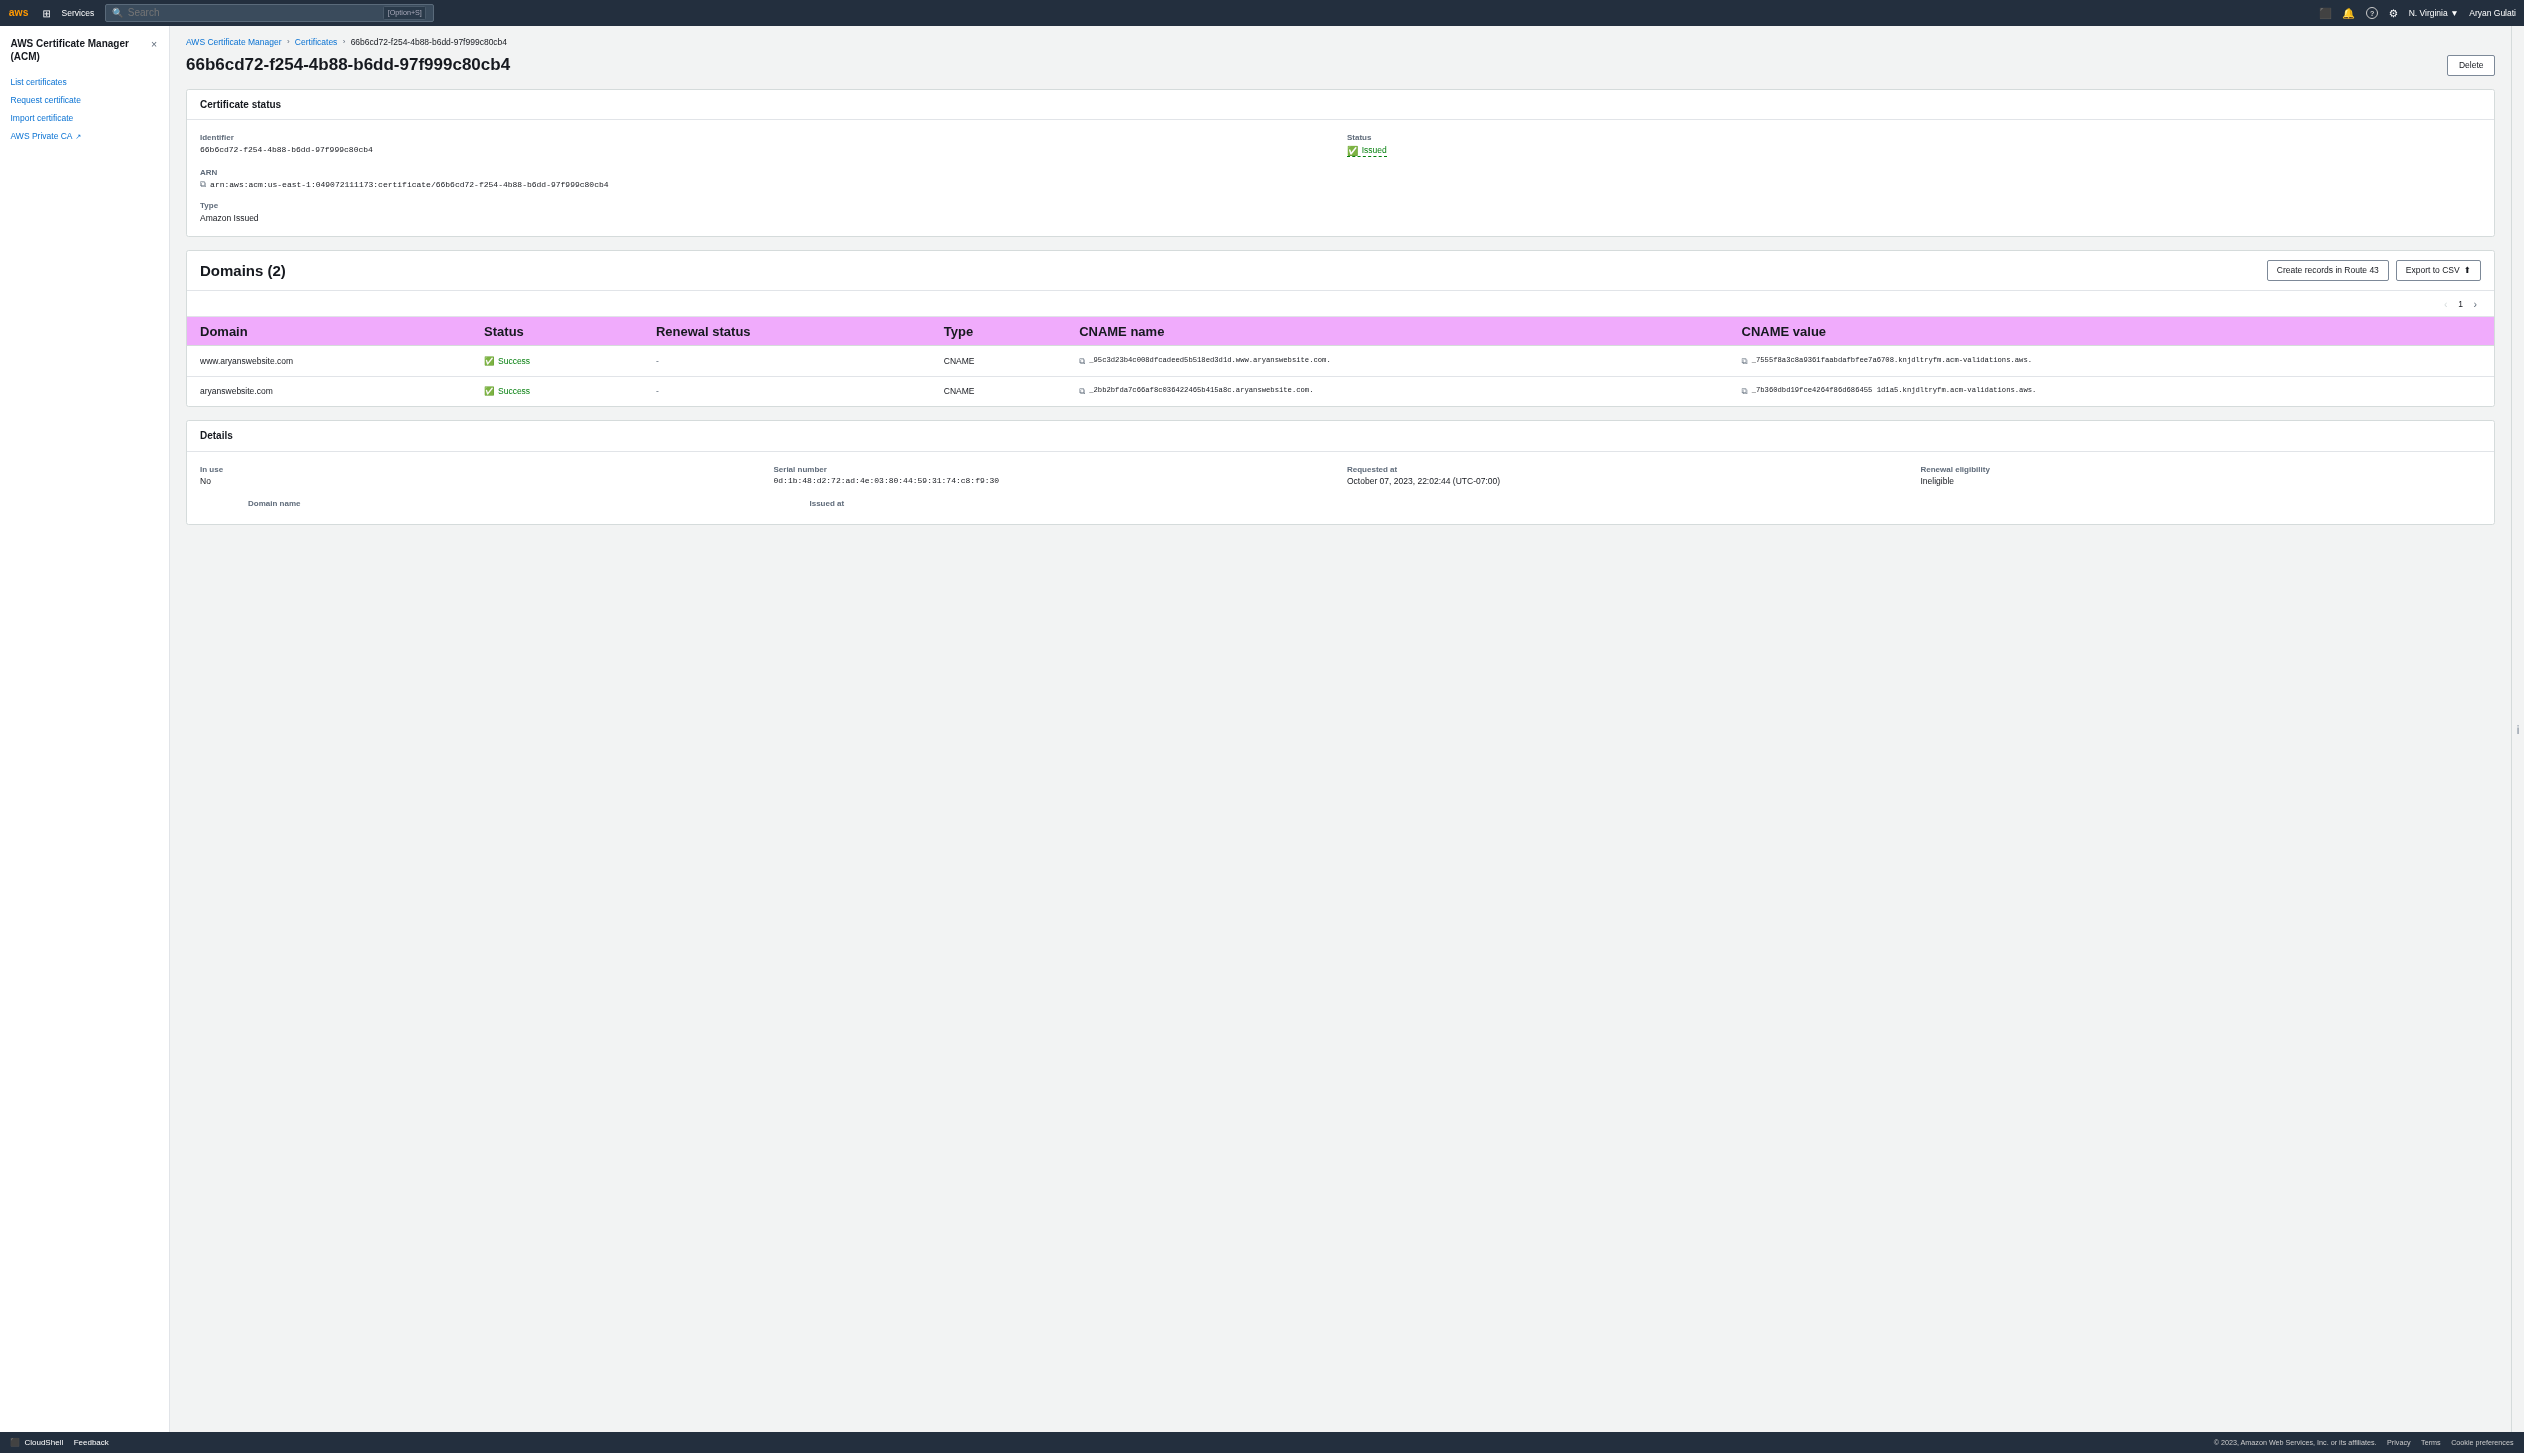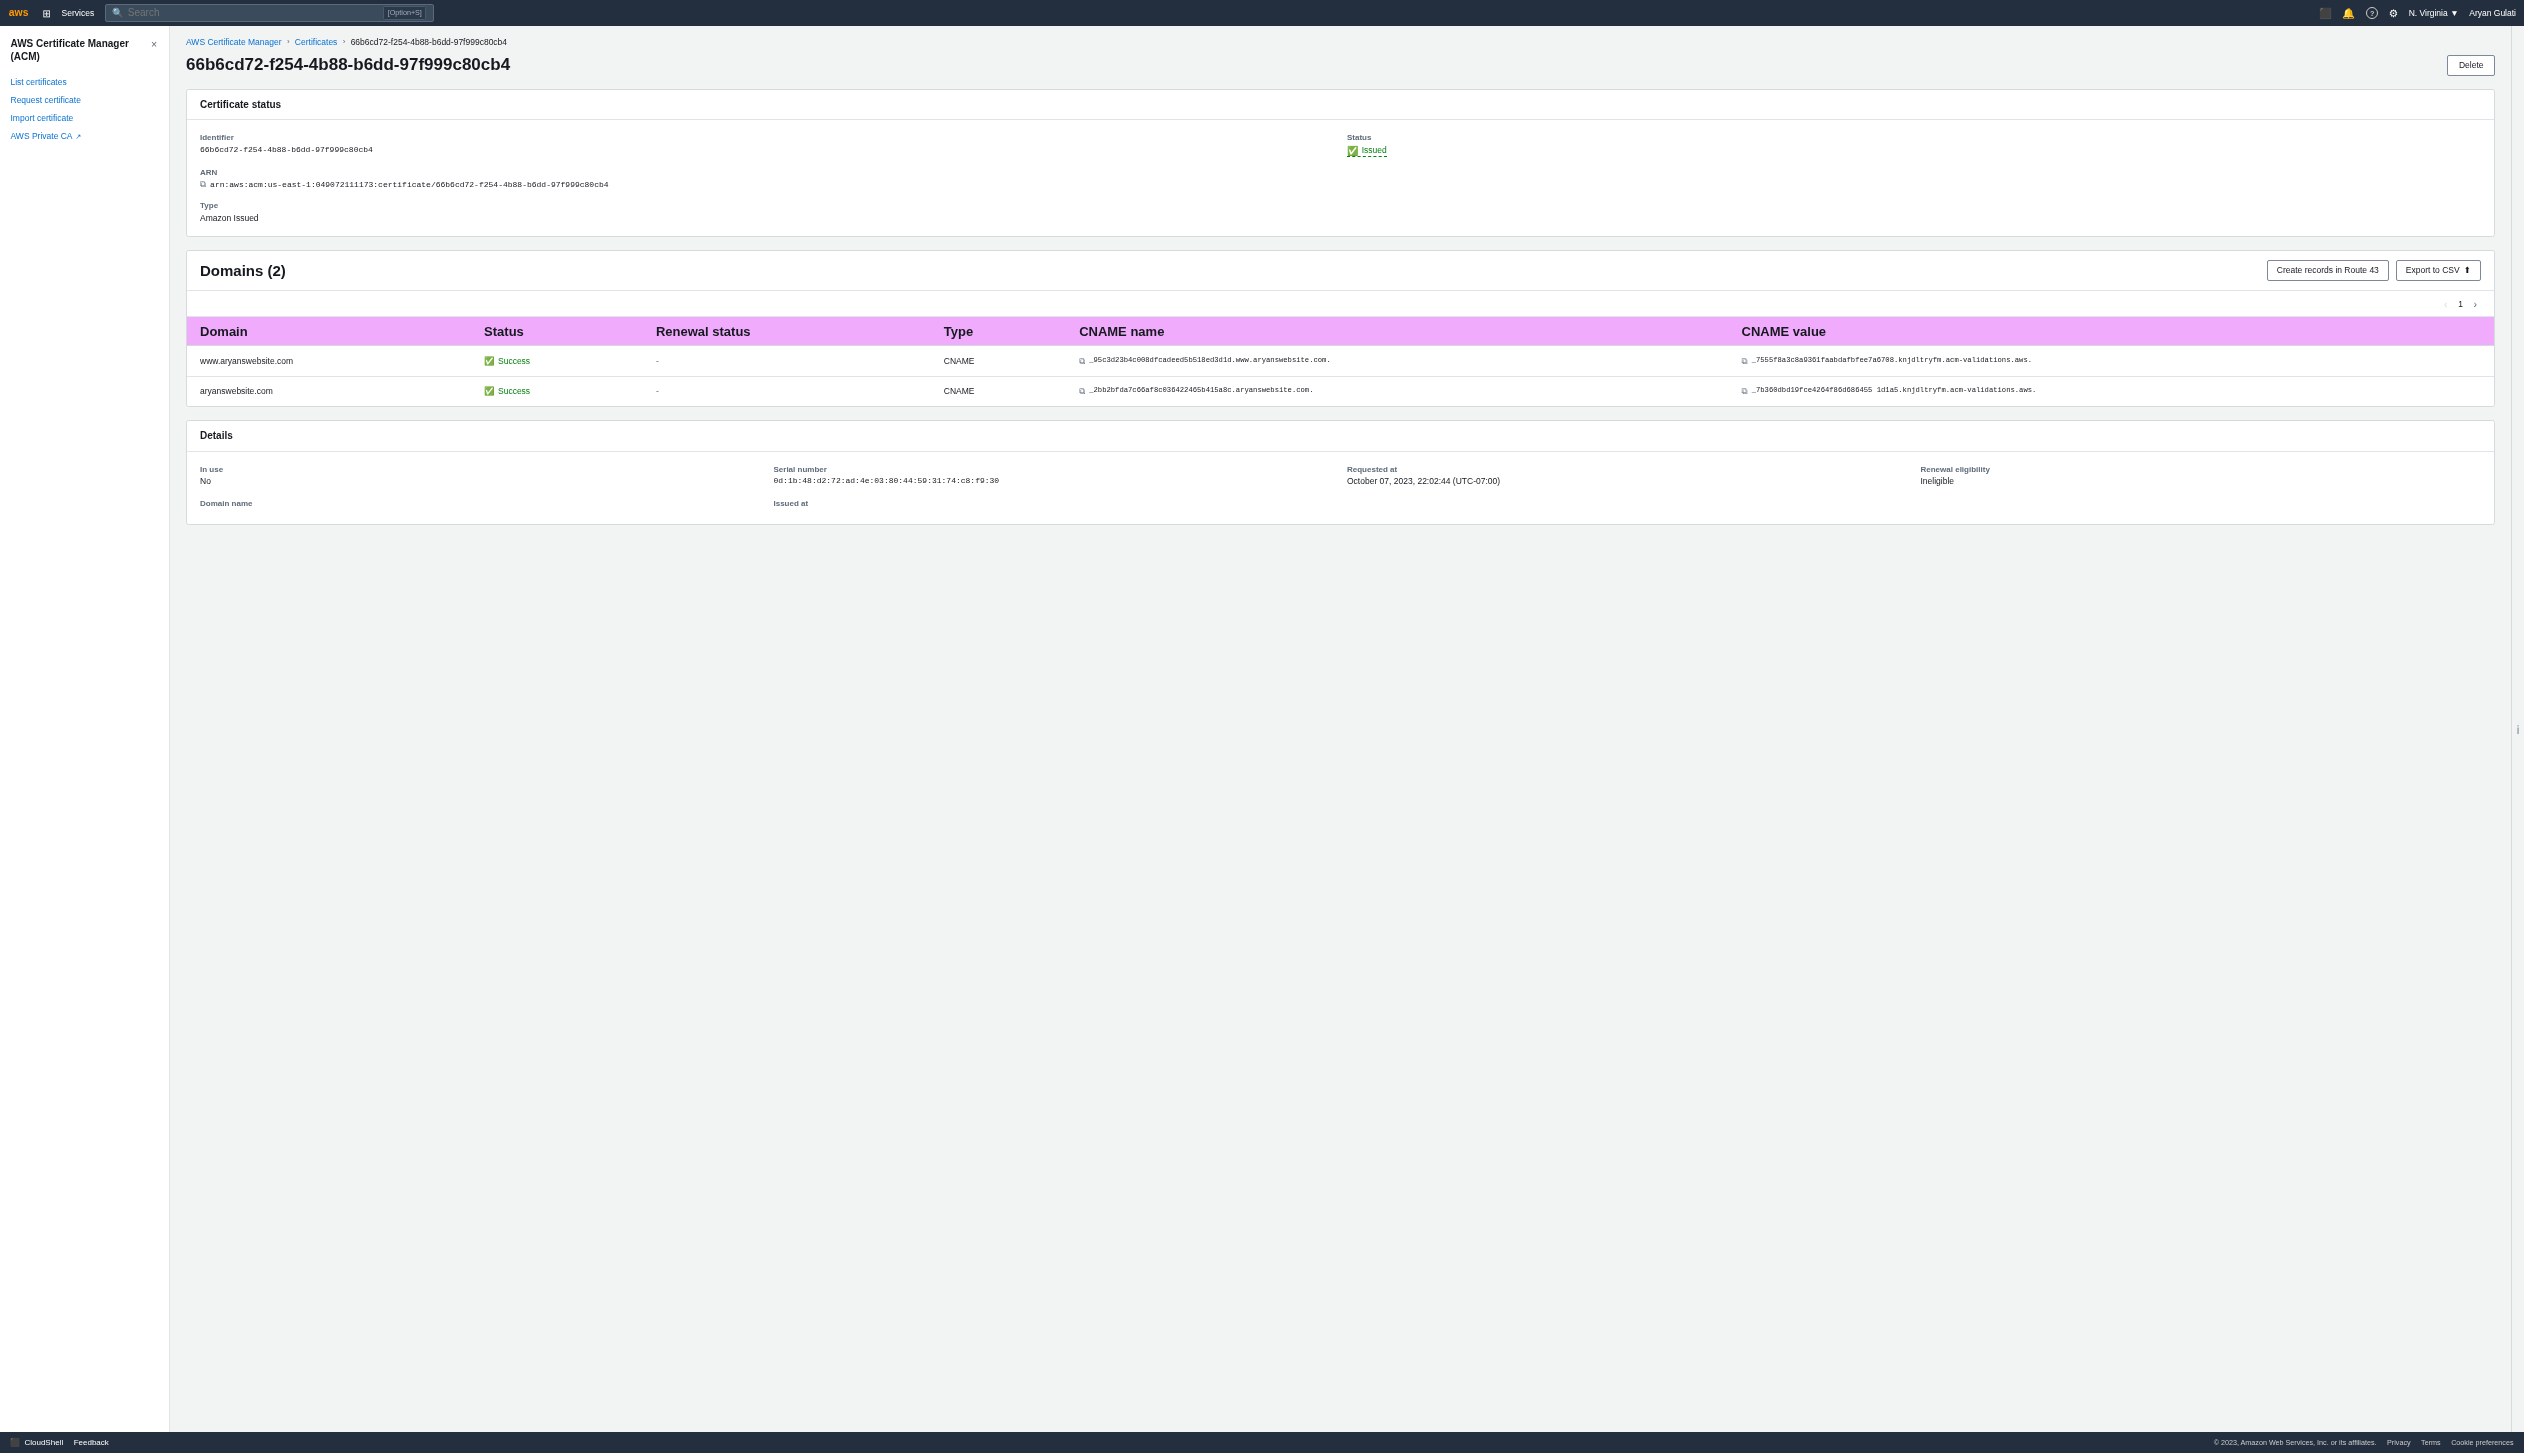--- a/index.html
+++ b/index.html
@@ -589,21 +589,21 @@
           </div>
           <div>
             <div class="field-label">Requested at</div>
             <div class="field-value">October 07, 2023, 22:02:44 (UTC-07:00)</div>
           </div>
           <div>
             <div class="field-label">Renewal eligibility</div>
             <div class="field-value">Ineligible</div>
           </div>
         </div>
-        <div class="details-grid" style="margin-top:13px;">
+        <div class="details-grid" style="margin-top:13px;margin-left:48px;">
           <div>
             <div class="field-label">Domain name</div>
             <div class="field-value"></div>
           </div>
           <div>
             <div class="field-label">Issued at</div>
             <div class="field-value"></div>
           </div>
         </div>
       </div>

